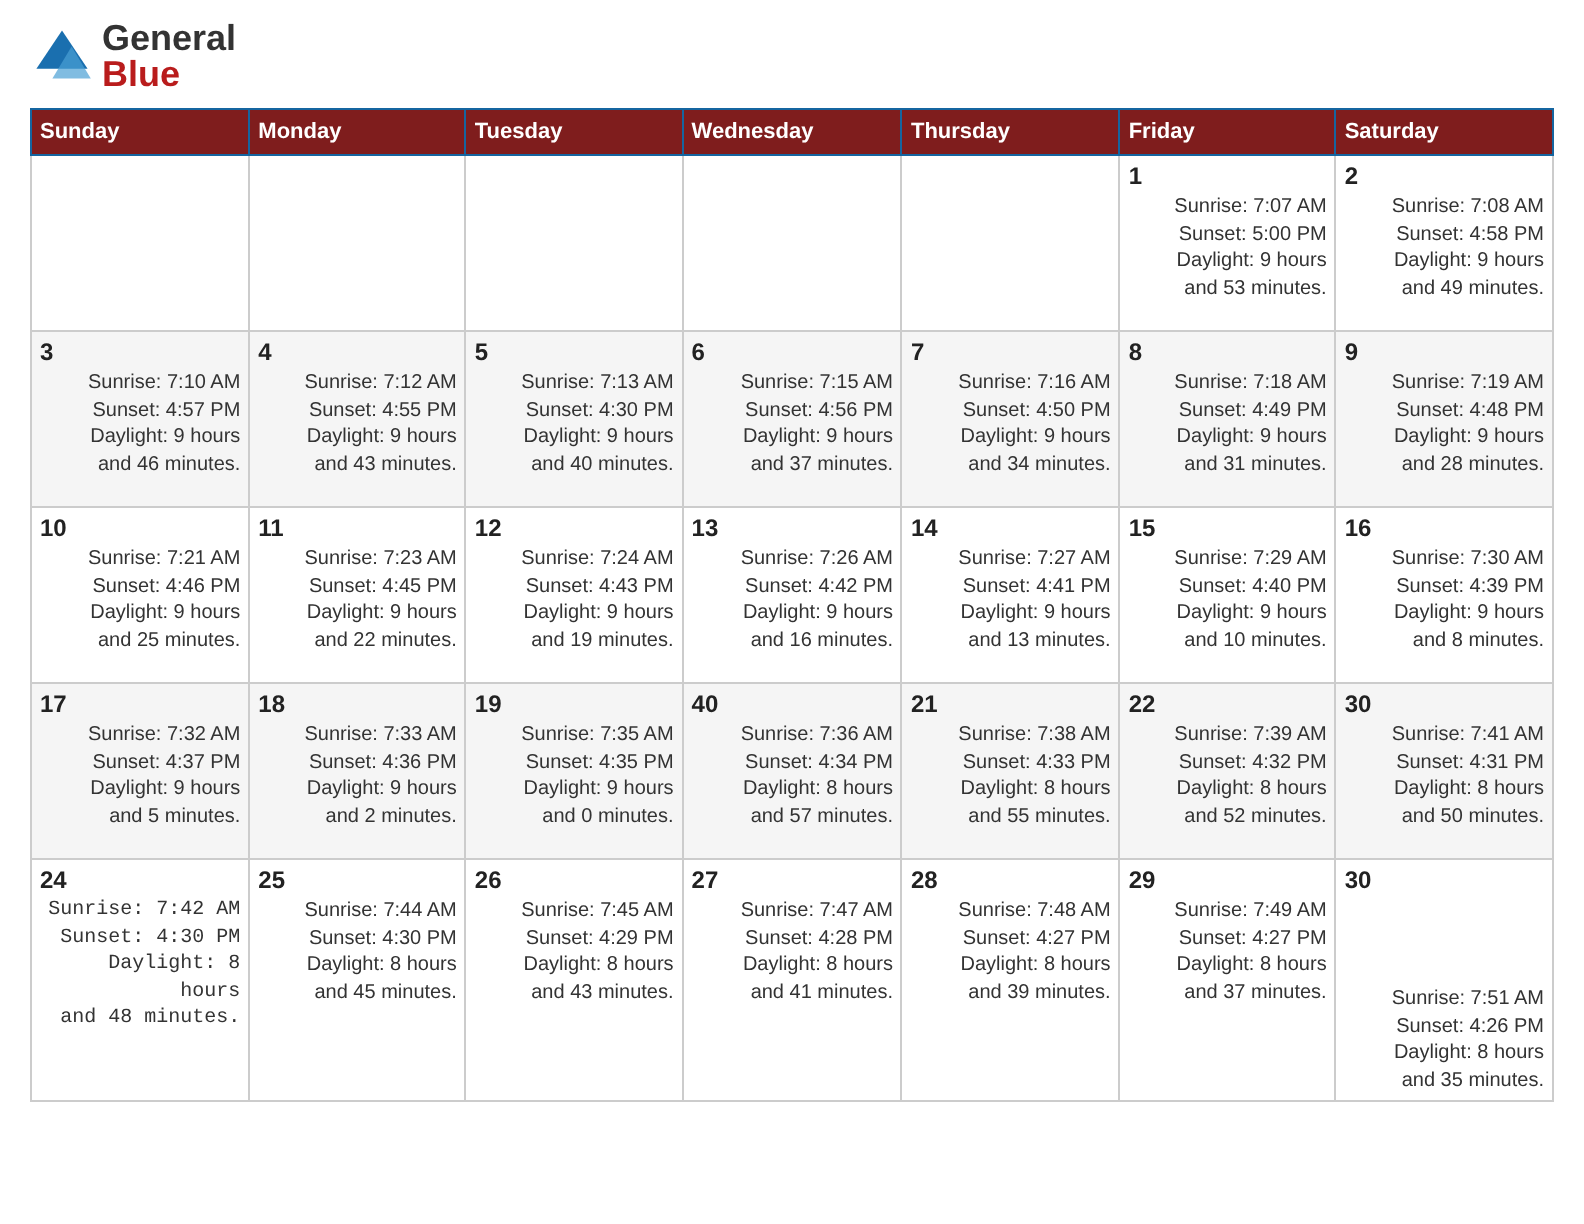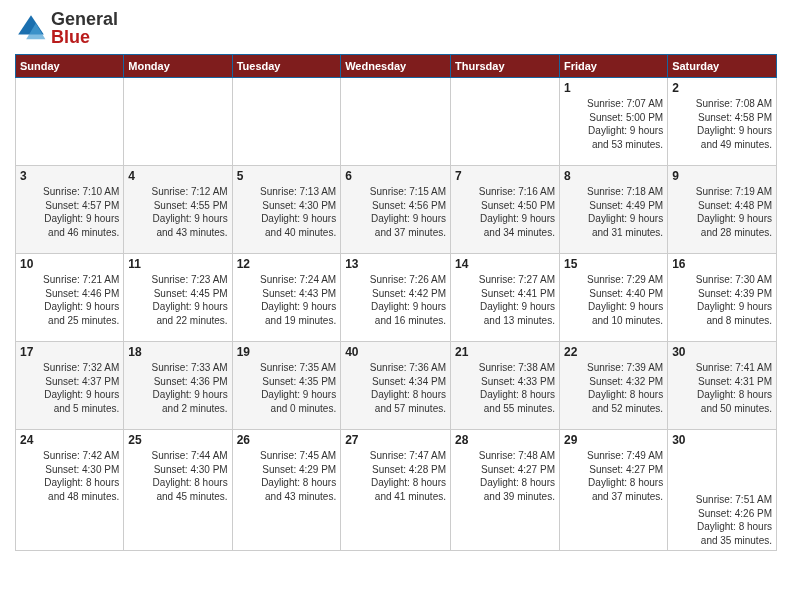--- a/index.html
+++ b/index.html
@@ -293,21 +293,21 @@
             <span class="day-number">30</span>
             <div class="day-info" style="white-space: pre-line;">Sunrise: 7:41 AM
 Sunset: 4:31 PM
 Daylight: 8 hours
 and 50 minutes.</div>
           </td>
         </tr>
         <tr>
           <td>
             <span class="day-number">24</span>
-            <div class="day-info" style="white-space: pre-line;">Sunrise: 7:42 AM
+            <div class="day-info" style="white-space: pre-line; font-family: Liberation Mono, monospace;">Sunrise: 7:42 AM
 Sunset: 4:30 PM
 Daylight: 8 hours
 and 48 minutes.</div>
           </td>
           <td>
             <span class="day-number">25</span>
             <div class="day-info" style="white-space: pre-line;">Sunrise: 7:44 AM
 Sunset: 4:30 PM
 Daylight: 8 hours
 and 45 minutes.</div>

